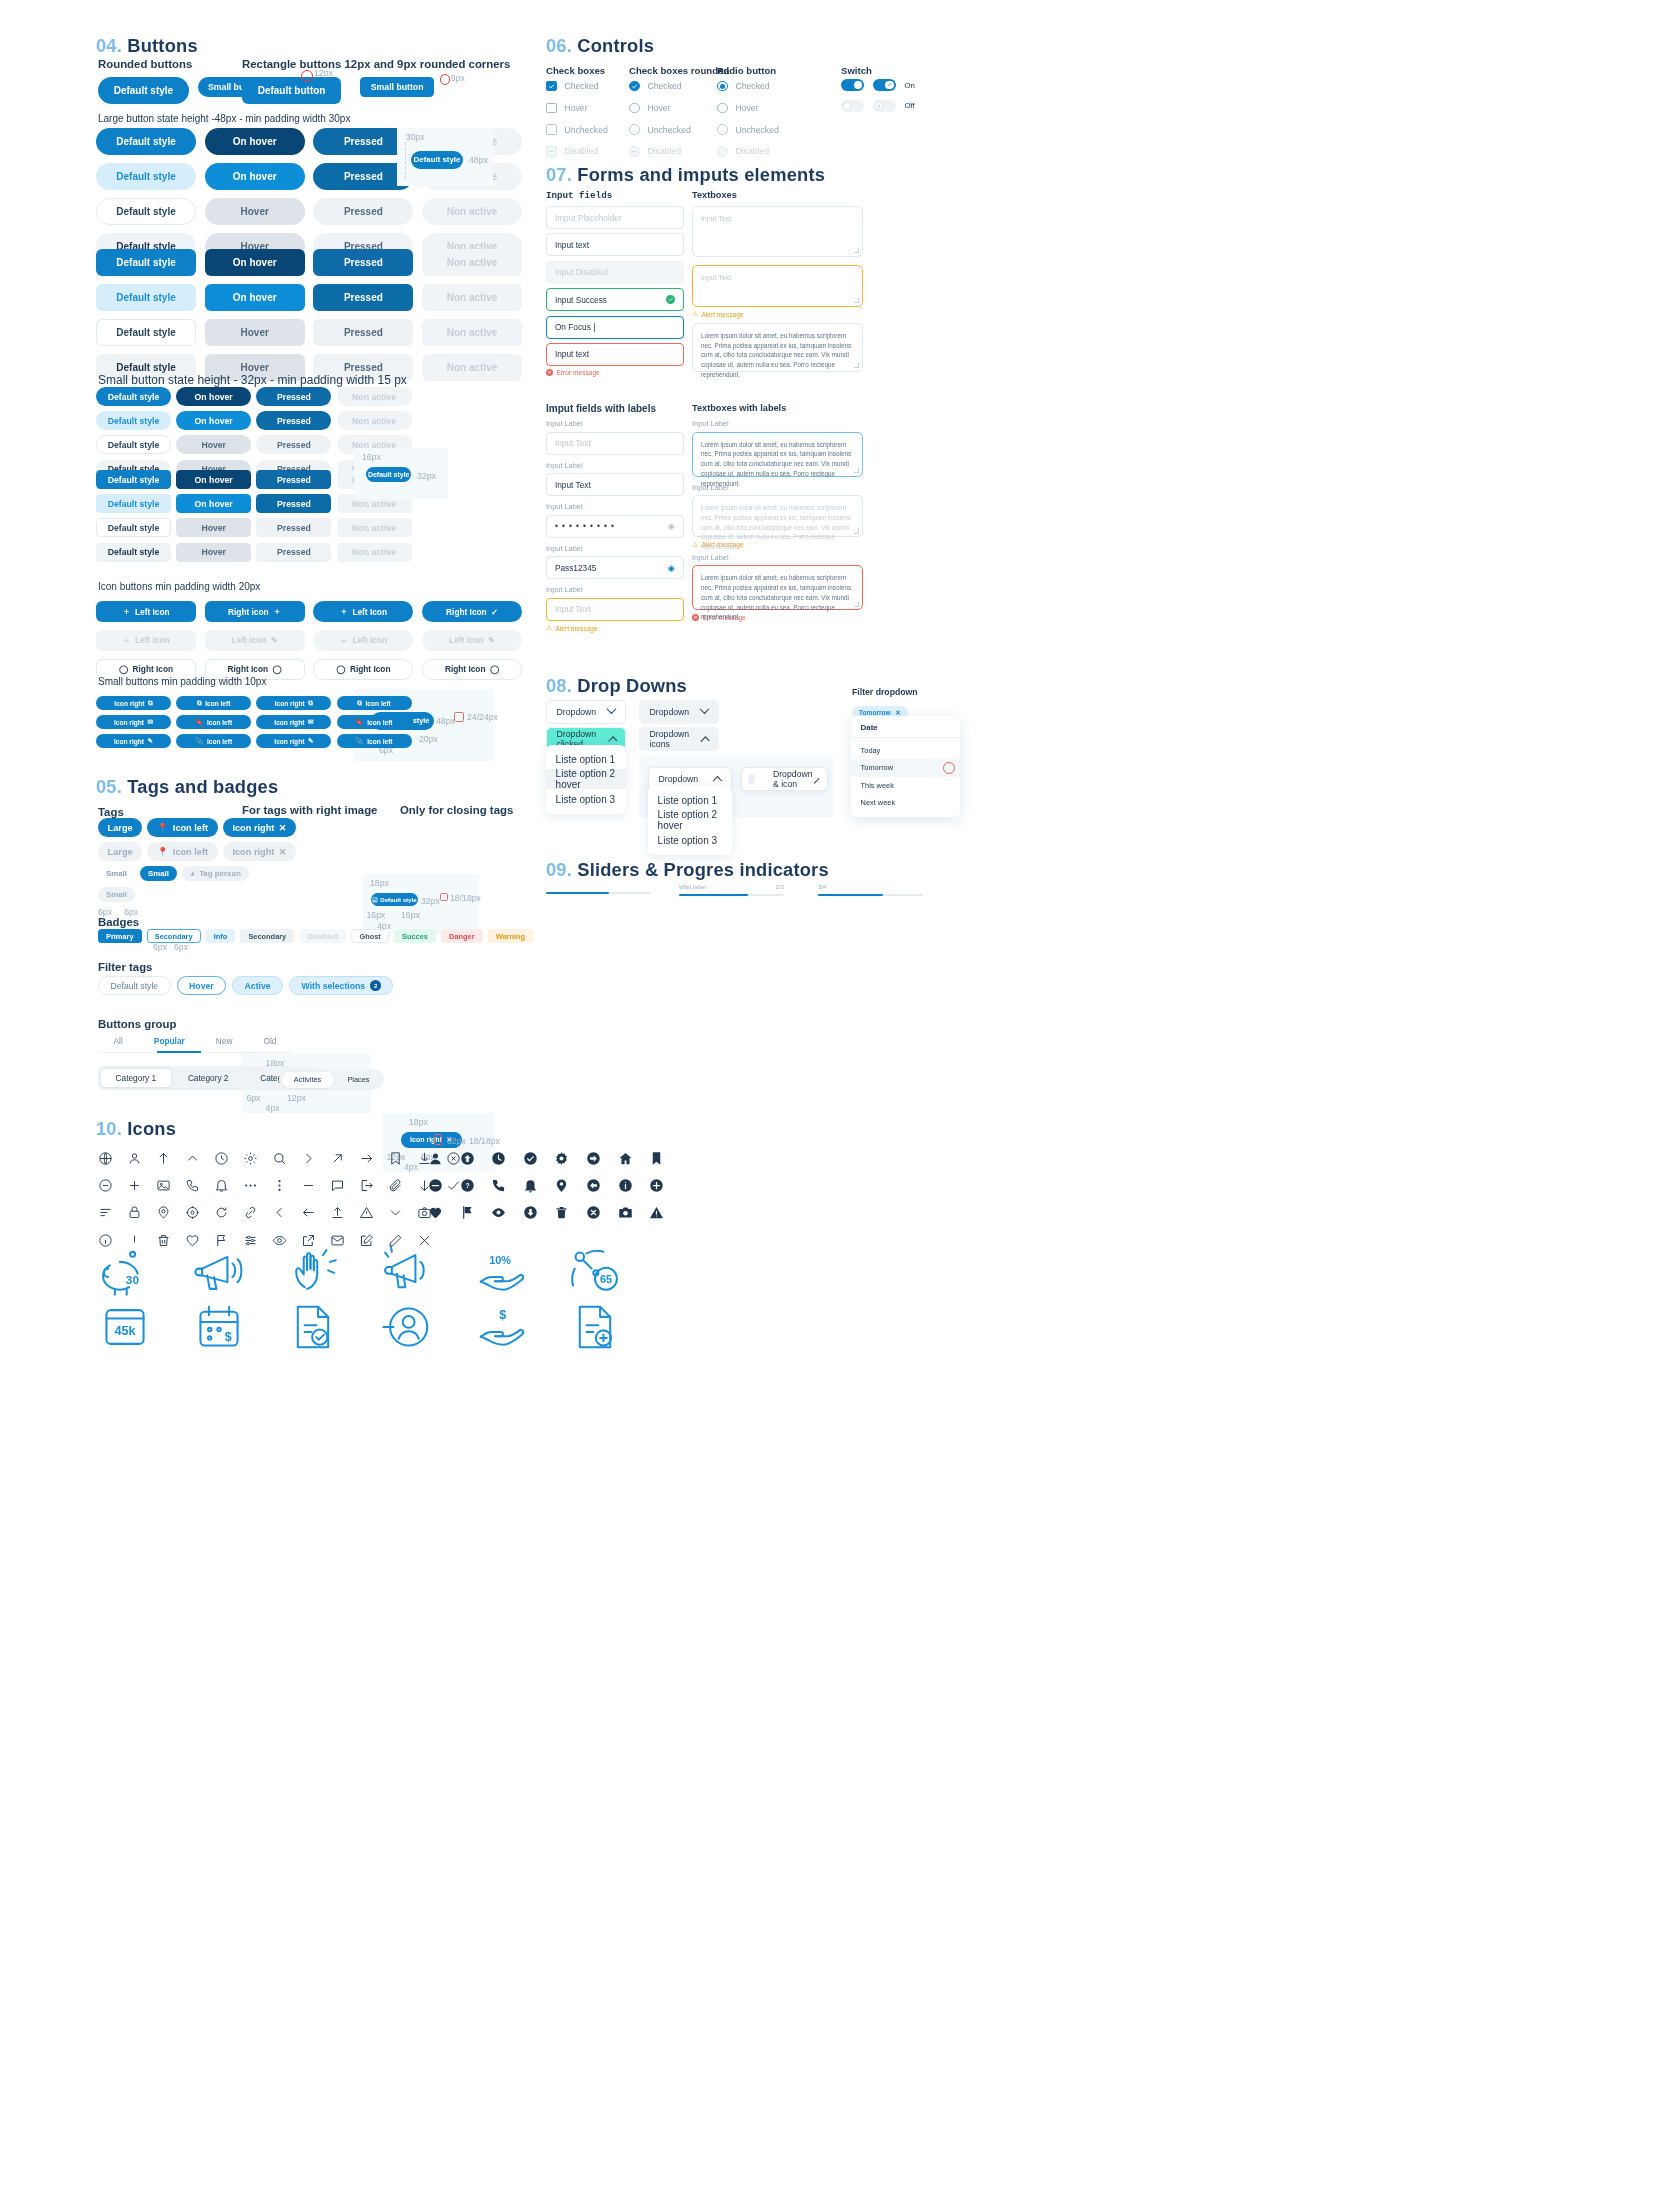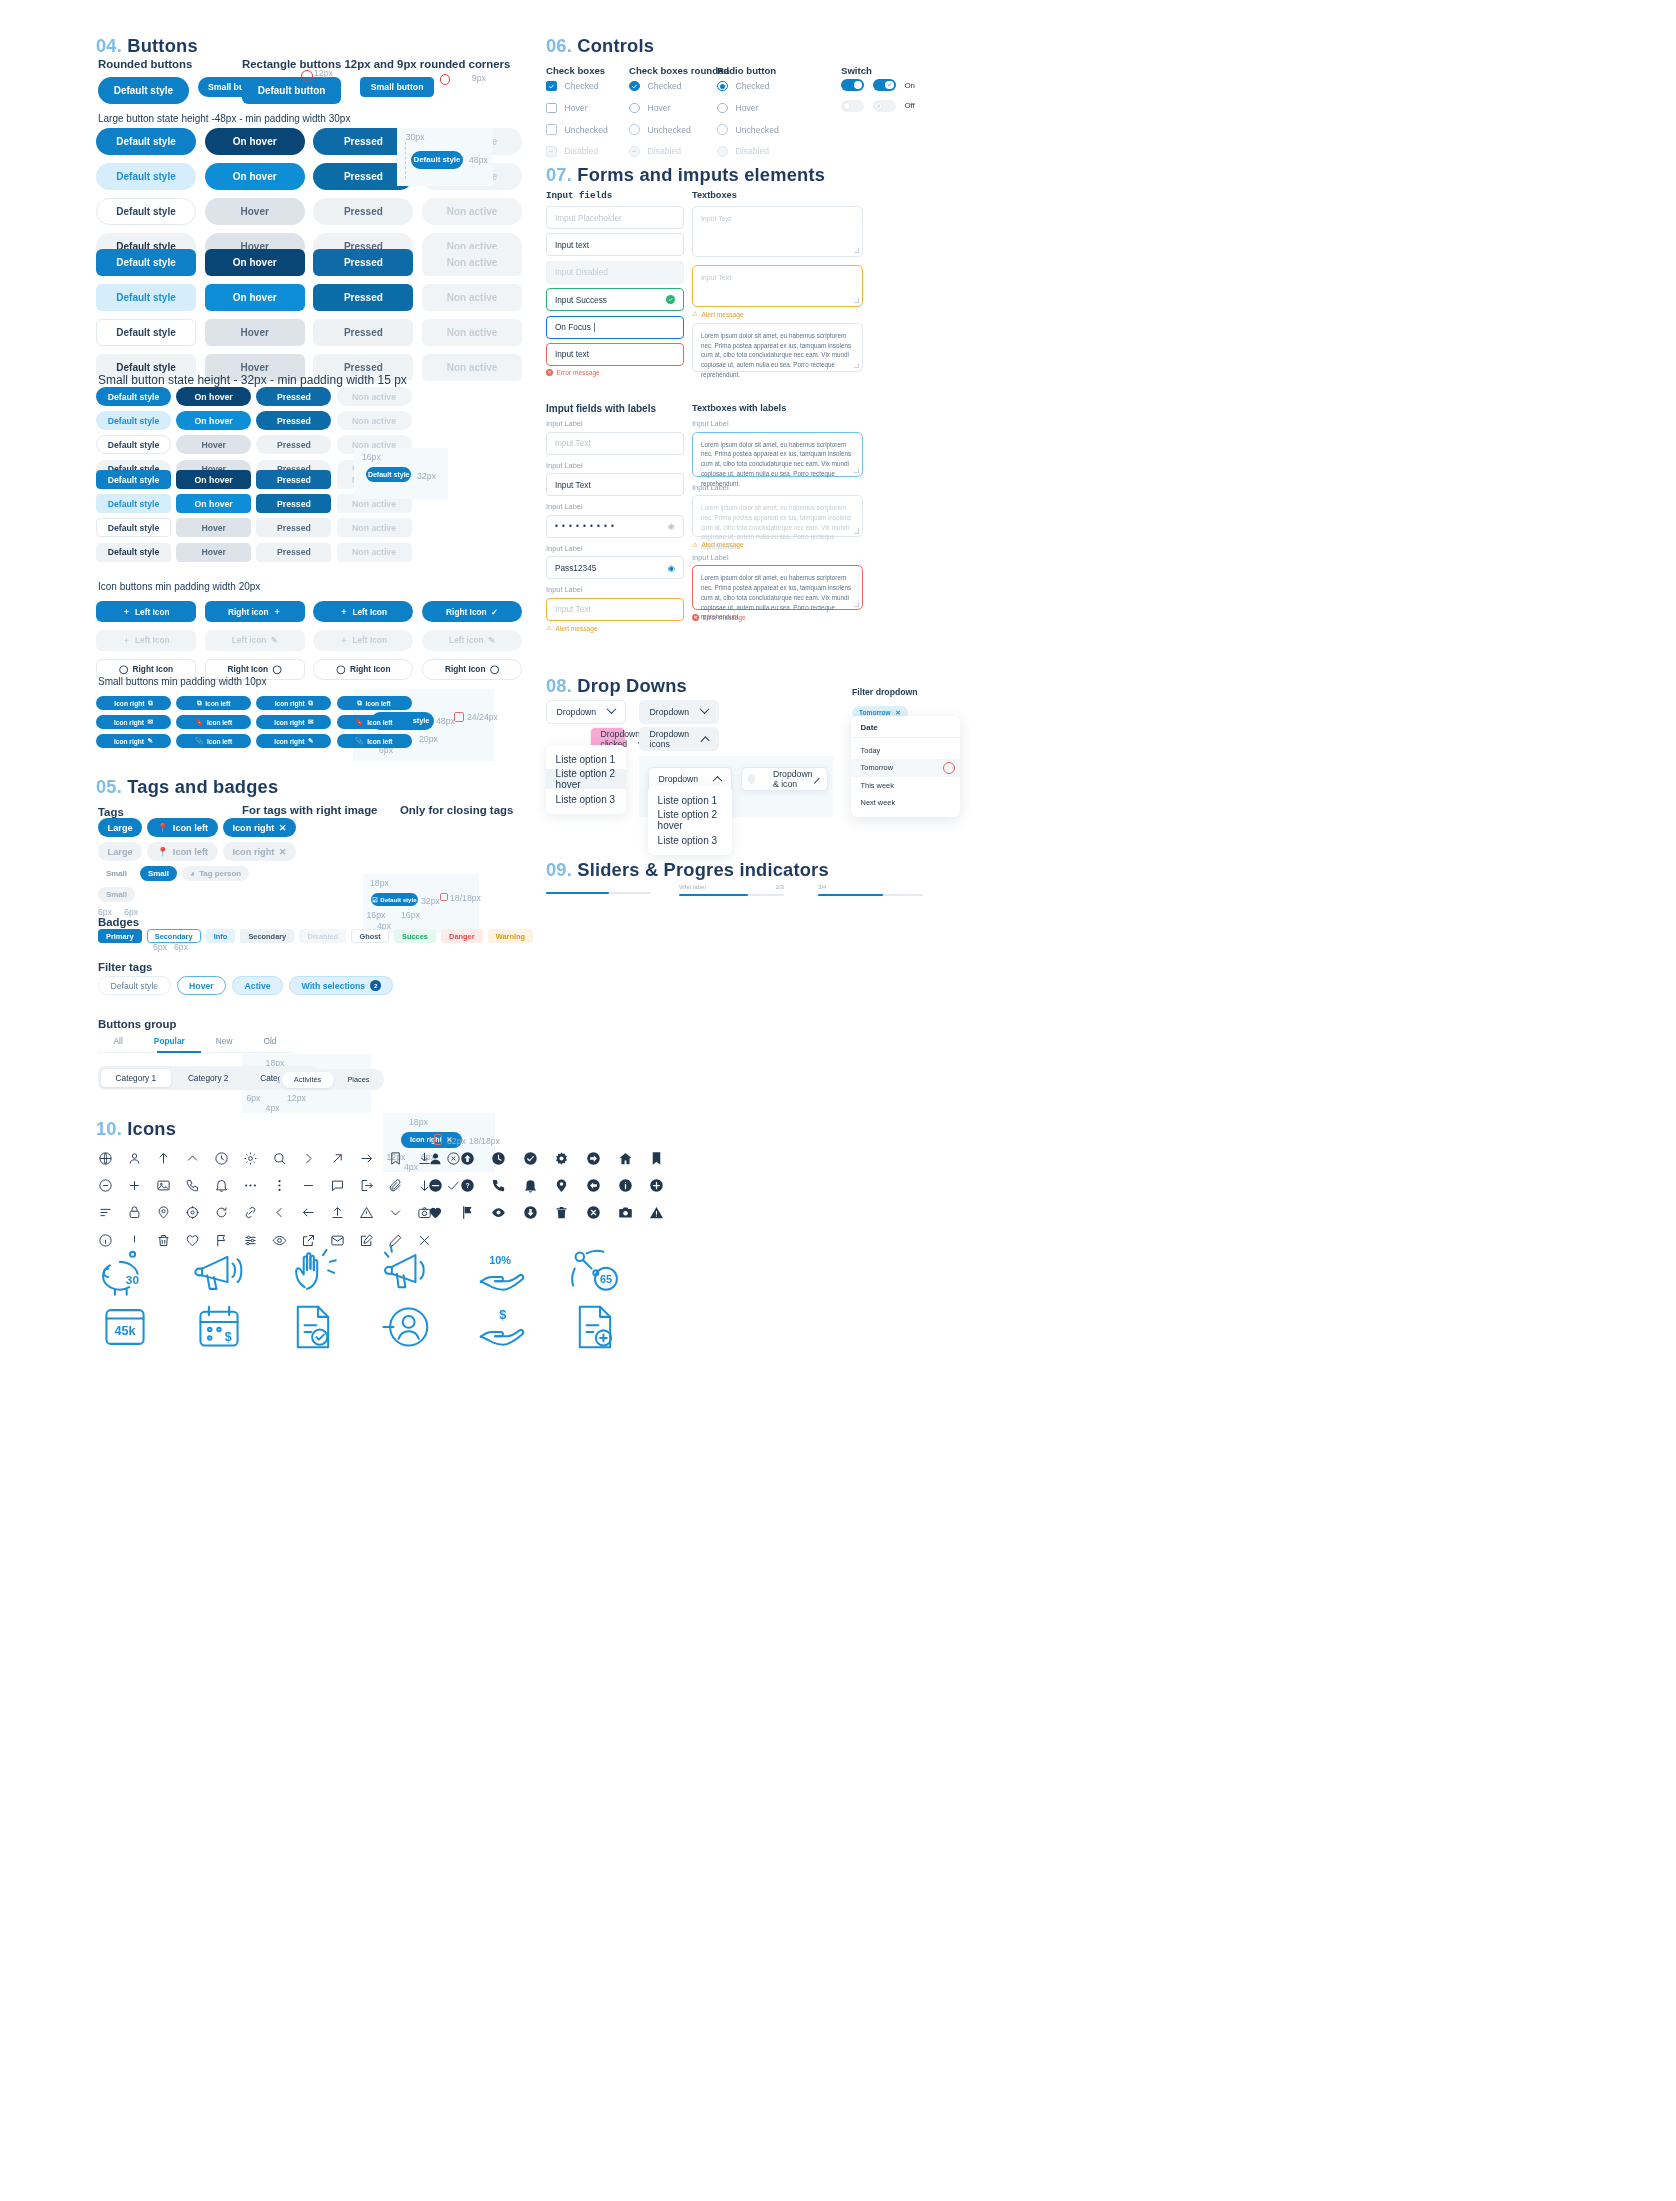--- a/index.html
+++ b/index.html
@@ -113,21 +113,21 @@
   .txtarea.err  { border-color:#e8685a; }
   .txtarea.focus{ border-color:#6fc3ea; }
   .resize { position:absolute; right:2.6px; bottom:2.6px; width:5.2px; height:5.2px;
             border-right:0.9px solid #c7d2dc; border-bottom:0.9px solid #c7d2dc; }
 
   
   .dd { height:23.6px; border-radius:5.2px; border:0.9px solid #e3eaf0; background:#fff;
         display:flex; align-items:center; justify-content:space-between;
         padding:0 9.6px; font-size:8.7px; color:#22384f; font-weight:400; }
   .dd.flat { background:#eff3f6; border-color:#eff3f6; }
-  .dd.open { background:#f9a8d4; border-color:#eff3f6;margin-left:44px; }
+  .dd.open { background:#5eead4; border-color:#eff3f6; }
   .dd-menu { background:#fff; border-radius:6.1px; box-shadow:0 2.6px 12.2px rgba(30,60,90,.10);
              padding:4.4px 0; }
   .dd-item { height:20px; display:flex; align-items:center; padding:0 9.6px;
              font-size:10px; color:#22384f; }
   .dd-item.hover { background:#eff3f6; }
   .chev { width:7px; height:7px; border-right:1.4px solid #22384f; border-bottom:1.4px solid #22384f; }
   .chev.down { transform: rotate(45deg) translate(-1.7px,-1.7px); }
   .chev.up   { transform: rotate(-135deg) translate(-1.7px,-1.7px); }
 
   
@@ -169,21 +169,21 @@
   <div class="abs" style="left:242px; top:77px;">
     <div class="btn-row">
       <div style="position:relative;">
         <button class="btn btn-lg rect b-primary" style="min-width:66px;">Default button</button>
         <span class="abs" style="left:59px;top:-7px;width:12.2px;height:12.2px;border:1.4px solid #e23b3b;border-radius:50%;"></span>
         <span class="abs dim" style="left:72px;top:-8.7px;">12px</span>
       </div>
       <div style="position:relative;">
         <button class="btn btn-sm rect b-primary" style="min-width:49px;height:20px;margin-left:10.5px;">Small button</button>
         <span class="abs" style="left:90px;top:-2.6px;width:10.5px;height:10.5px;border:1.4px solid #e23b3b;border-radius:50%;"></span>
-        <span class="abs dim" style="left:101px;top:-4.4px;margin-left:21px;">9px</span>
+        <span class="abs dim" style="left:101px;top:-4.4px;">9px</span>
       </div>
     </div>
   </div>
 
   <div class="abs" style="left:98px; top:113px;">
     <div class="sub-title" style="font-weight:400;font-size:10px;">Large button state height -48px -  min padding width 30px</div>
   </div>
 
   <div class="abs" style="left:96px; top:128px;">
     <div class="btn-row">

